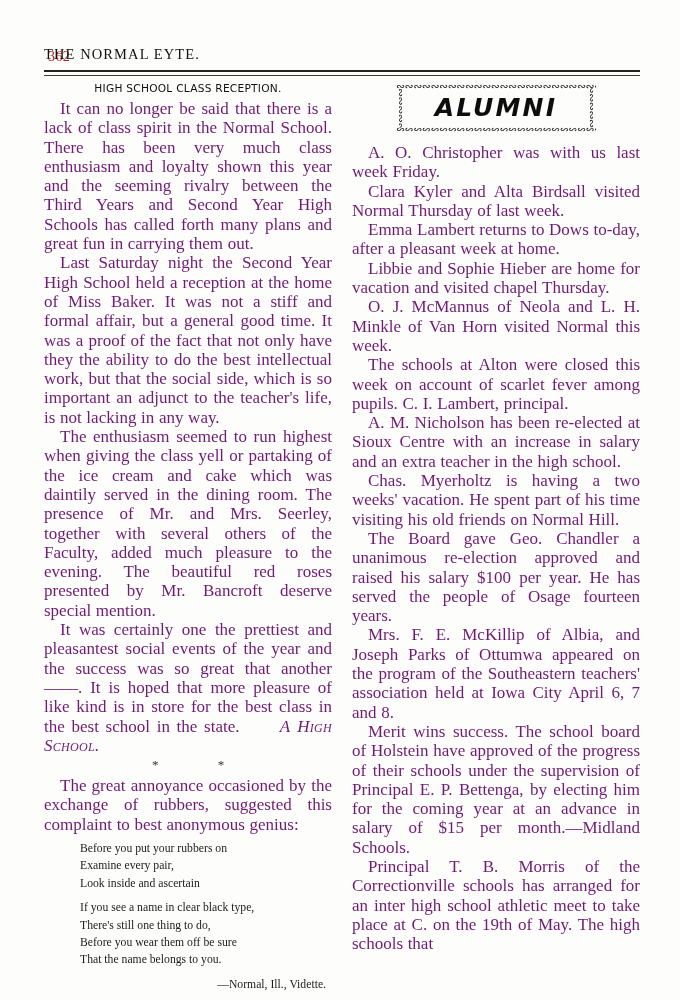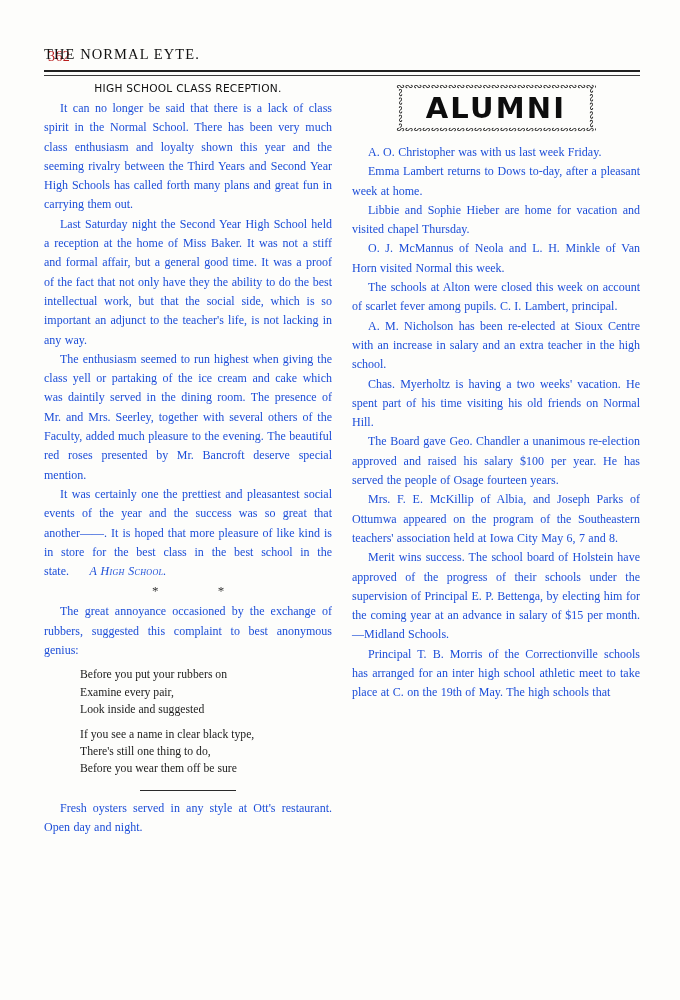--- a/index.html
+++ b/index.html
@@ -91,27 +91,27 @@
     letter-spacing: 0.25px;
     text-align: center;
     margin: 0 0 4px 0;
     color: #111;
     transform: scaleX(0.95);
     transform-origin: center;
   }
 
   p.body {
     margin: 0;
-    font-size: 12px;
+    font-size: 17px;
     line-height: 19.3px;
     text-align: justify;
     text-indent: 16px;
     text-justify: inter-word;
     word-spacing: 0.4px;
-    color: #1d4ed8;
+    color: #701a75;
   }
 
   
   .signature {
     display: inline;
     font-variant: small-caps;
     letter-spacing: 0.3px;
     font-style: italic;
   }
 
@@ -192,23 +192,24 @@
   #alumni-word {
     position: absolute;
     left: 0;
     top: 9px;
     width: 200px;
     height: 34px;
     line-height: 34px;
     text-align: center;
     font-family: "DejaVu Sans", "Liberation Sans", sans-serif;
     font-weight: bold;
-    font-size: 29px;
+    font-size: 25px;
     letter-spacing: 2.2px;
     color: #0d0d0d;
+    font-style: italic;
   }
 </style>
 </head>
 <body>
 
 <div id="page">
 
   <div id="running-head">
     <span id="folio">362</span>
     <span id="head-title">THE NORMAL EYTE.</span>
@@ -227,50 +228,53 @@
     <p class="body"><span>It was certainly one the prettiest and pleasantest social events of the year and the success was so great that another——. It is hoped that more pleasure of like kind is in store for the best class in the best school in the state.</span>&nbsp;&nbsp;&nbsp;&nbsp;&nbsp;&nbsp;<span class="signature">A High School.</span></p>
 
     <div class="aster-sep">*&nbsp;*</div>
 
     <p class="body">The great annoyance occasioned by the exchange of rubbers, suggested this complaint to best anonymous genius:</p>
 
     <div class="verse">
       <div class="stanza">
         <div class="line">Before you put your rubbers on</div>
         <div class="line">Examine every pair,</div>
-        <div class="line">Look inside and suggested</div>
+        <div class="line">Look inside and ascertain</div>
       </div>
       <div class="stanza">
         <div class="line">If you see a name in clear black type,</div>
         <div class="line">There's still one thing to do,</div>
         <div class="line">Before you wear them off be sure</div>
+        <div class="line">That the name belongs to you.</div>
       </div>
+      <div class="credit">—Normal, Ill., Vidette.</div>
     </div>
 
     <div class="short-rule"></div>
 
     <p class="body">Fresh oysters served in any style at Ott's restaurant.   Open day and night.</p>
   </div>
 
   <div id="col-right">
 
     <div id="alumni-head">
       <div class="orn-band top">∾∾∾∾∾∾∾∾∾∾∾∾∾∾∾∾∾∾∾∾∾∾∾∾∾∾∾∾∾∾∾∾∾∾∾∾∾∾∾∾∾∾∾∾∾∾</div>
       <div class="orn-band bottom">∾∾∾∾∾∾∾∾∾∾∾∾∾∾∾∾∾∾∾∾∾∾∾∾∾∾∾∾∾∾∾∾∾∾∾∾∾∾∾∾∾∾∾∾∾∾</div>
       <div class="orn-side left">∾∾∾∾∾∾∾∾∾∾∾∾∾∾∾∾∾∾∾∾∾∾∾∾∾∾∾∾∾∾∾∾∾∾∾∾∾∾∾∾∾∾∾∾∾∾</div>
       <div class="orn-side right">∾∾∾∾∾∾∾∾∾∾∾∾∾∾∾∾∾∾∾∾∾∾∾∾∾∾∾∾∾∾∾∾∾∾∾∾∾∾∾∾∾∾∾∾∾∾</div>
       <div id="alumni-word">ALUMNI</div>
     </div>
 
     <p class="body">A. O. Christopher was with us last week Friday.</p>
+    <p class="body">Clara Kyler and Alta Birdsall visited Normal Thursday of last week.</p>
     <p class="body">Emma Lambert returns to Dows to-day, after a pleasant week at home.</p>
     <p class="body">Libbie and Sophie Hieber are home for vacation and visited chapel Thursday.</p>
     <p class="body">O. J. McMannus of Neola and L. H. Minkle of Van Horn visited Normal this week.</p>
     <p class="body">The schools at Alton were closed this week on account of scarlet fever among pupils.   C. I. Lambert, principal.</p>
     <p class="body">A. M. Nicholson has been re-elected at Sioux Centre with an increase in salary and an extra teacher in the high school.</p>
     <p class="body">Chas. Myerholtz is having a two weeks' vacation.  He spent part of his time visiting his old friends on Normal Hill.</p>
     <p class="body">The Board gave Geo. Chandler a unanimous re-election approved and raised his salary $100 per year.  He has served the people of Osage fourteen years.</p>
-    <p class="body">Mrs. F. E. McKillip of Albia, and Joseph Parks of Ottumwa appeared on the program of the Southeastern teachers' association held at Iowa City May 6, 7 and 8.</p>
+    <p class="body">Mrs. F. E. McKillip of Albia, and Joseph Parks of Ottumwa appeared on the program of the Southeastern teachers' association held at Iowa City April 6, 7 and 8.</p>
     <p class="body">Merit wins success.  The school board of Holstein have approved of the progress of their schools under the supervision of Principal E. P. Bettenga, by electing him for the coming year at an advance in salary of $15 per month.—Midland Schools.</p>
     <p class="body">Principal T. B. Morris of the Correctionville schools has arranged for an inter high school athletic meet to take place at C. on the 19th of May.  The high schools that</p>
   </div>
 
 </div>
 
 </body></html>

